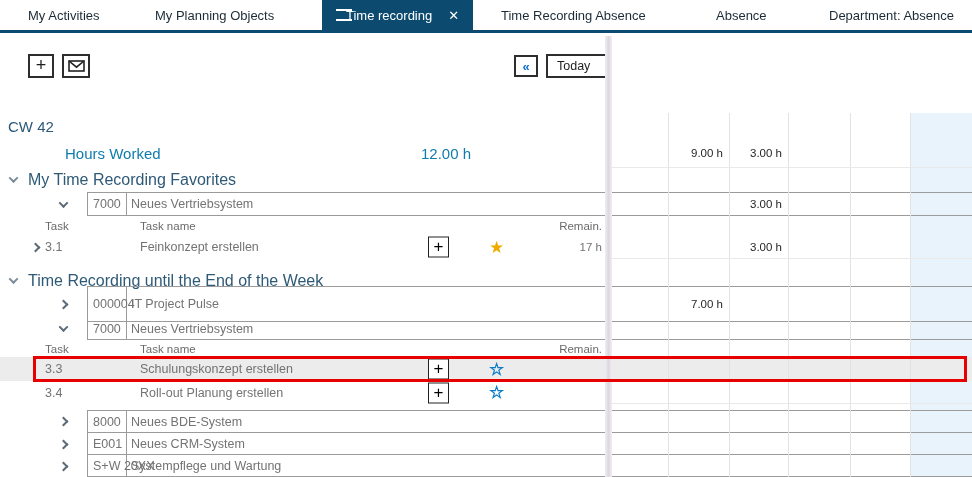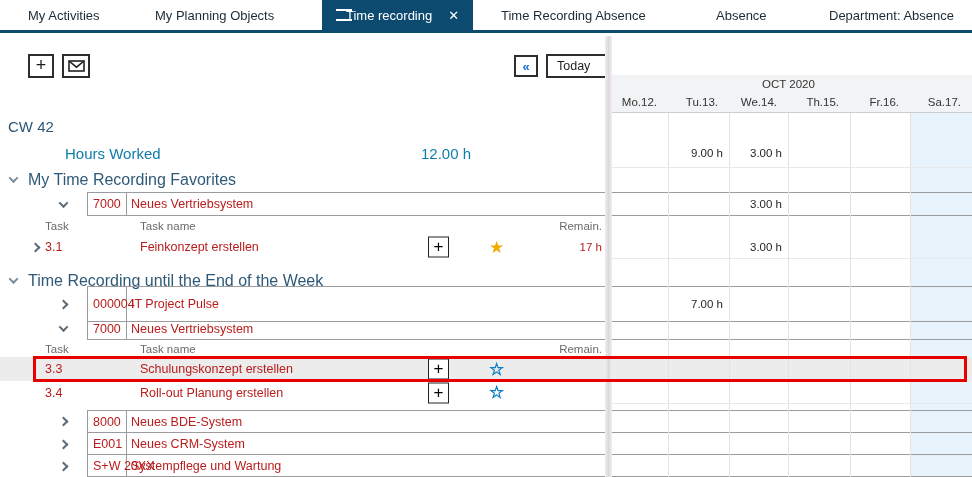--- a/index.html
+++ b/index.html
@@ -37,21 +37,21 @@
   .day { position:absolute; bottom:4px; text-align:right; padding-right:11px; font-size:11.5px; color:#333; }
 
   
   .row { position:absolute; left:0; width:972px; z-index:1; }
   .it  { position:absolute; top:0; bottom:0; display:flex; align-items:center; white-space:nowrap; }
   .cell{ position:absolute; top:0; bottom:0; display:flex; align-items:center; justify-content:flex-end;
          padding-right:4px; font-size:11.5px; color:#262626; }
   .week  { font-size:15px; color:#2b5878; }
   .hours { font-size:15px; color:var(--hours-accent,#0f7cad); }
   .sect  { font-size:16px; color:var(--section-title,#2e5a78); }
-  .code  { font-size:12.5px; color:#b91c1c; }
+  .code  { font-size:12.5px; color:#737373; }
   .th    { font-size:11.5px; color:#6a6a6a; }
 
   .box  { position:absolute; left:87px; right:0; top:0; bottom:0; }
   .bt { border-top:1px solid #9b9b9b; } .bb { border-bottom:1px solid #9b9b9b; } .bl { border-left:1px solid #9b9b9b; }
   .vsep { position:absolute; left:38px; top:0; bottom:0; width:1px; background:#9b9b9b; }
 
   .chev { display:inline-block; width:7px; height:7px; border-right:2px solid #5c6b77; border-bottom:2px solid #5c6b77; }
   .chev.down  { transform:rotate(45deg) translate(-1px,-1px); }
   .chev.right { transform:rotate(-45deg); }
   .chev.sec { border-color:#7b8b99; }
@@ -115,29 +115,20 @@
       </svg>
   </button>
   <button class="tbtn prev" style="left:514px;top:55px;width:24px;height:22px">
     <span>«</span>
   </button>
   <button class="tbtn today" style="left:546px;top:54px;width:61px">
     <span>Today</span>
   </button>
 
 
-  <div class="hdr-right">
-    <div class="month">OCT 2020</div>
-    <span class="day" style="left:7px;width:56px">Mo.12.</span>
-    <span class="day" style="left:63px;width:61px">Tu.13.</span>
-    <span class="day" style="left:124px;width:59px">We.14.</span>
-    <span class="day" style="left:183px;width:62px">Th.15.</span>
-    <span class="day" style="left:245px;width:60px">Fr.16.</span>
-    <span class="day" style="left:305px;width:62px">Sa.17.</span>
-  </div>
 
   <div class="row" style="top:113px;height:26px">
     <span class="it week" style="left:8px">CW 42</span>
   </div>
 
   <div class="row" style="top:139px;height:28px">
     <span class="it hours" style="left:65px">Hours Worked</span>
     <span class="it hours" style="left:421px">12.00 h</span>
     <span class="cell" style="left:668px;width:59px">9.00 h</span>
     <span class="cell" style="left:729px;width:57px">3.00 h</span>

